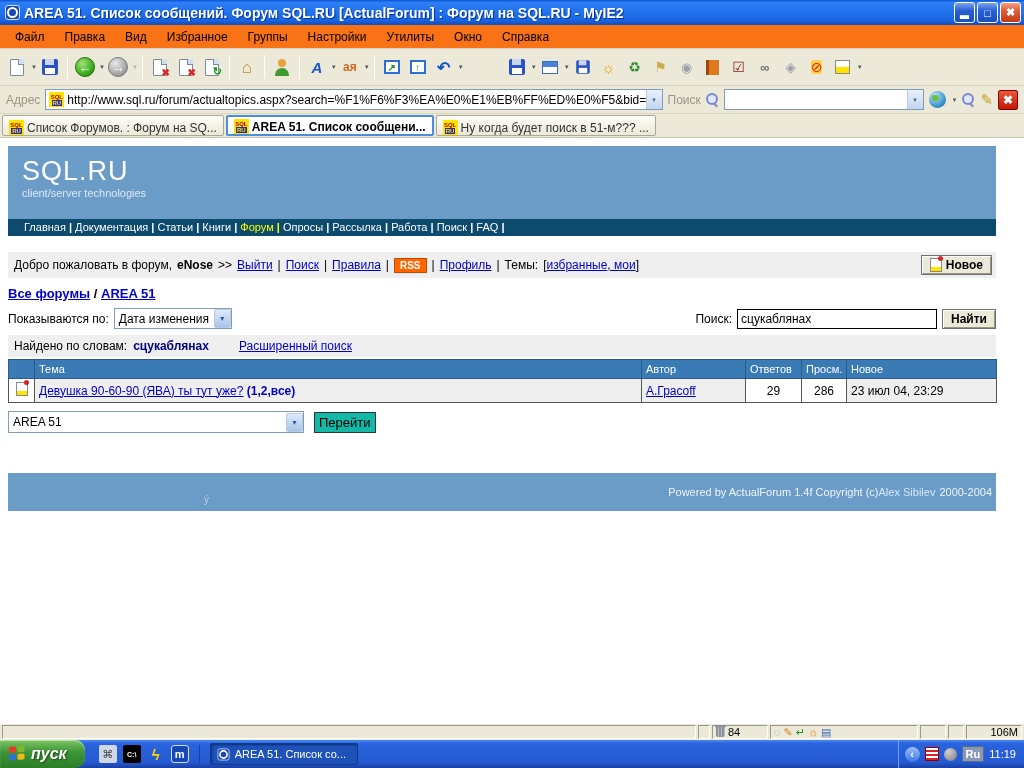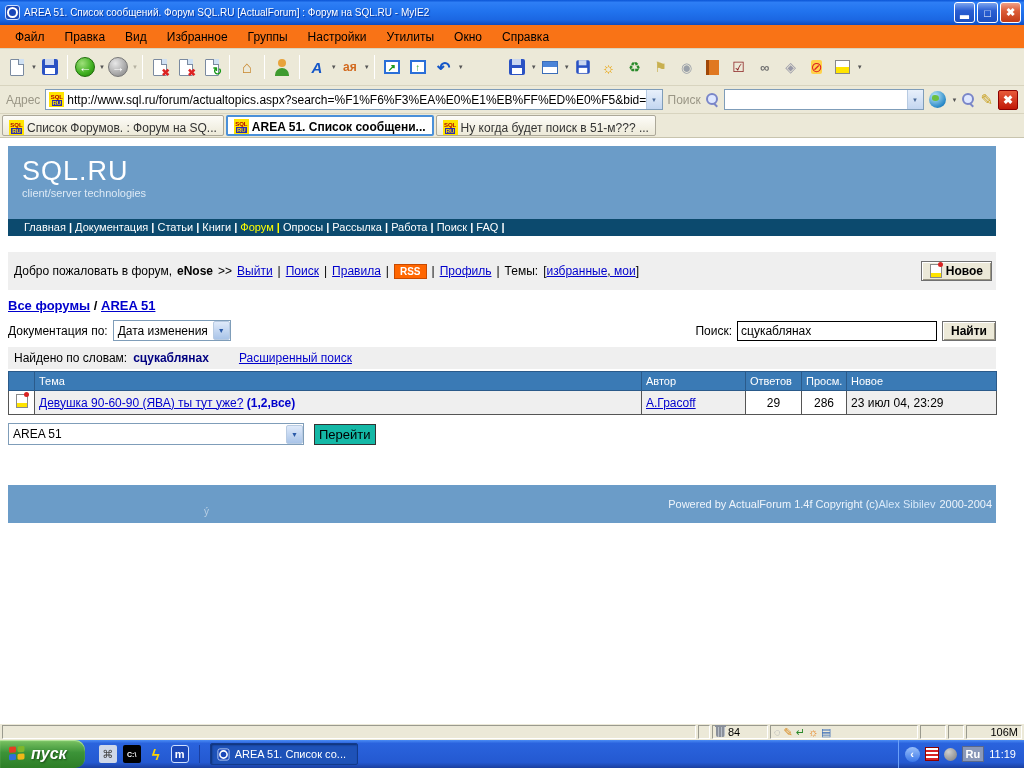--- a/index.html
+++ b/index.html
@@ -3,21 +3,21 @@
 <meta charset="utf-8">
 <style>
   * { margin:0; padding:0; box-sizing:border-box; }
   html,body { width:1024px; height:768px; overflow:hidden; }
   body { font-family:"Liberation Sans", sans-serif; font-size:12px; background:#ece9d8; display:flex; flex-direction:column; }
 
   
   .titlebar { height:25px; background:linear-gradient(180deg,#0a54d5 0%,#2e7ef5 10%,#2173ee 45%,#1b66e2 80%,#0d4bbf 100%); display:flex; align-items:center; padding:0 3px 0 5px; color:#fff; flex:0 0 auto; }
   .app-icon { width:15px; height:15px; background:#1a47b8; border:1px solid #cfe0ff; border-radius:3px; display:inline-flex; align-items:center; justify-content:center; margin-right:4px; }
   .app-icon::before { content:""; width:7px; height:7px; border:2px solid #fff; border-radius:50%; }
-  .title-text { font-weight:normal; font-size:10px; text-shadow:1px 1px 1px #00309c; flex:1 1 auto; white-space:nowrap; overflow:hidden; }
+  .title-text { font-weight:bold; font-size:14px; text-shadow:1px 1px 1px #00309c; flex:1 1 auto; white-space:nowrap; overflow:hidden; }
   .win-btns { display:flex; gap:2px; }
   .wbtn { width:21px; height:21px; border:1px solid #fff; border-radius:3px; background:linear-gradient(180deg,#7ba4ef,#2a5fd3 40%,#1b4ec0); color:#fff; display:inline-flex; align-items:center; justify-content:center; font-size:11px; font-weight:bold; cursor:pointer; }
   .wbtn.close { background:linear-gradient(180deg,#f1a088,#dd5f3a 40%,#c33b17); }
 
   
   .menubar { height:24px; background:#f97316; border-bottom:1px solid #d8d4bf; display:flex; align-items:center; padding-left:6px; gap:2px; flex:0 0 auto; }
   .menu-item { padding:3px 9px; cursor:pointer; }
 
   
   .toolbar { height:37px; background:#ece9d8; border-bottom:1px solid #d8d4bf; display:flex; align-items:center; padding:0 4px; flex:0 0 auto; }
@@ -88,21 +88,21 @@
   .content { flex:1 1 auto; background:#fff; padding:8px 28px 0 8px; overflow:hidden; position:relative; }
   .page { width:988px; }
   .site-header { background:#6b9cc8; color:#fff; padding:10px 0 14px 14px; height:73px; }
   .site-logo { font-size:27px; letter-spacing:1px; }
   .site-tagline { font-size:11px; color:#dce9f5; }
   .site-nav { background:#0c4a6e; color:#fff; font-size:11px; font-weight:normal; padding:2px 0 3px 16px; }
   .site-nav span { cursor:pointer; }
   .site-nav span::after { content:" | "; font-weight:bold; cursor:default; }
   .site-nav span.on { color:#ffff00; }
 
-  .welcome-row { margin-top:16px; background:#efefef; height:38px; display:flex; align-items:center; padding:0 4px 0 6px;gap:38px; }
+  .welcome-row { margin-top:16px; background:#efefef; height:26px; display:flex; align-items:center; padding:0 4px 0 6px;gap:38px; }
   .wleft { flex:1 1 auto; display:flex; align-items:center; gap:5px; white-space:nowrap; }
   a.lnk { color:#0000cc; text-decoration:underline; cursor:pointer; }
   .bold { font-weight:bold; }
   .rss-badge { background:#ff6600; border:1px solid #c84a00; color:#fff; font-weight:bold; font-size:10px; padding:1px 5px; cursor:pointer; }
   .psep { color:#000; }
   .topics-wrap::before { content:"["; }
   .topics-wrap::after { content:"]"; }
   .topics-wrap a:first-of-type::after { content:", "; color:#000; display:inline; text-decoration:none; }
   .xpbtn { background:#ece9d8; border:1px solid #707070; box-shadow:inset 1px 1px 0 #fff, inset -1px -1px 0 #9a9684; padding:2px 8px; font-size:12px; cursor:pointer; display:inline-flex; align-items:center; gap:4px; }
   .i-note { width:12px; height:14px; background:#fff; border:1px solid #8a8a8a; position:relative; display:inline-block; }
@@ -393,21 +393,21 @@
           <span class="i-note"></span>
           <span>Новое</span>
         </button>
     </div>
 
     <div class="breadcrumb">
       <a class="lnk">Все форумы</a><span class="bsep"></span><a class="lnk">AREA 51</a>
     </div>
 
     <div class="sort-row">
-      <span>Документация по:</span>
+      <span>Показываются по:</span>
       <span class="xpselect sort-select">
         <span>Дата изменения</span>
         <span class="sel-btn">▼</span>
       </span>
       <span class="sright">
         <span>Поиск:</span>
         <input class="find-input" value="сцукаблянах" style="">
         <button class="xpbtn btn-bold">Найти</button>
       </span>
     </div>

